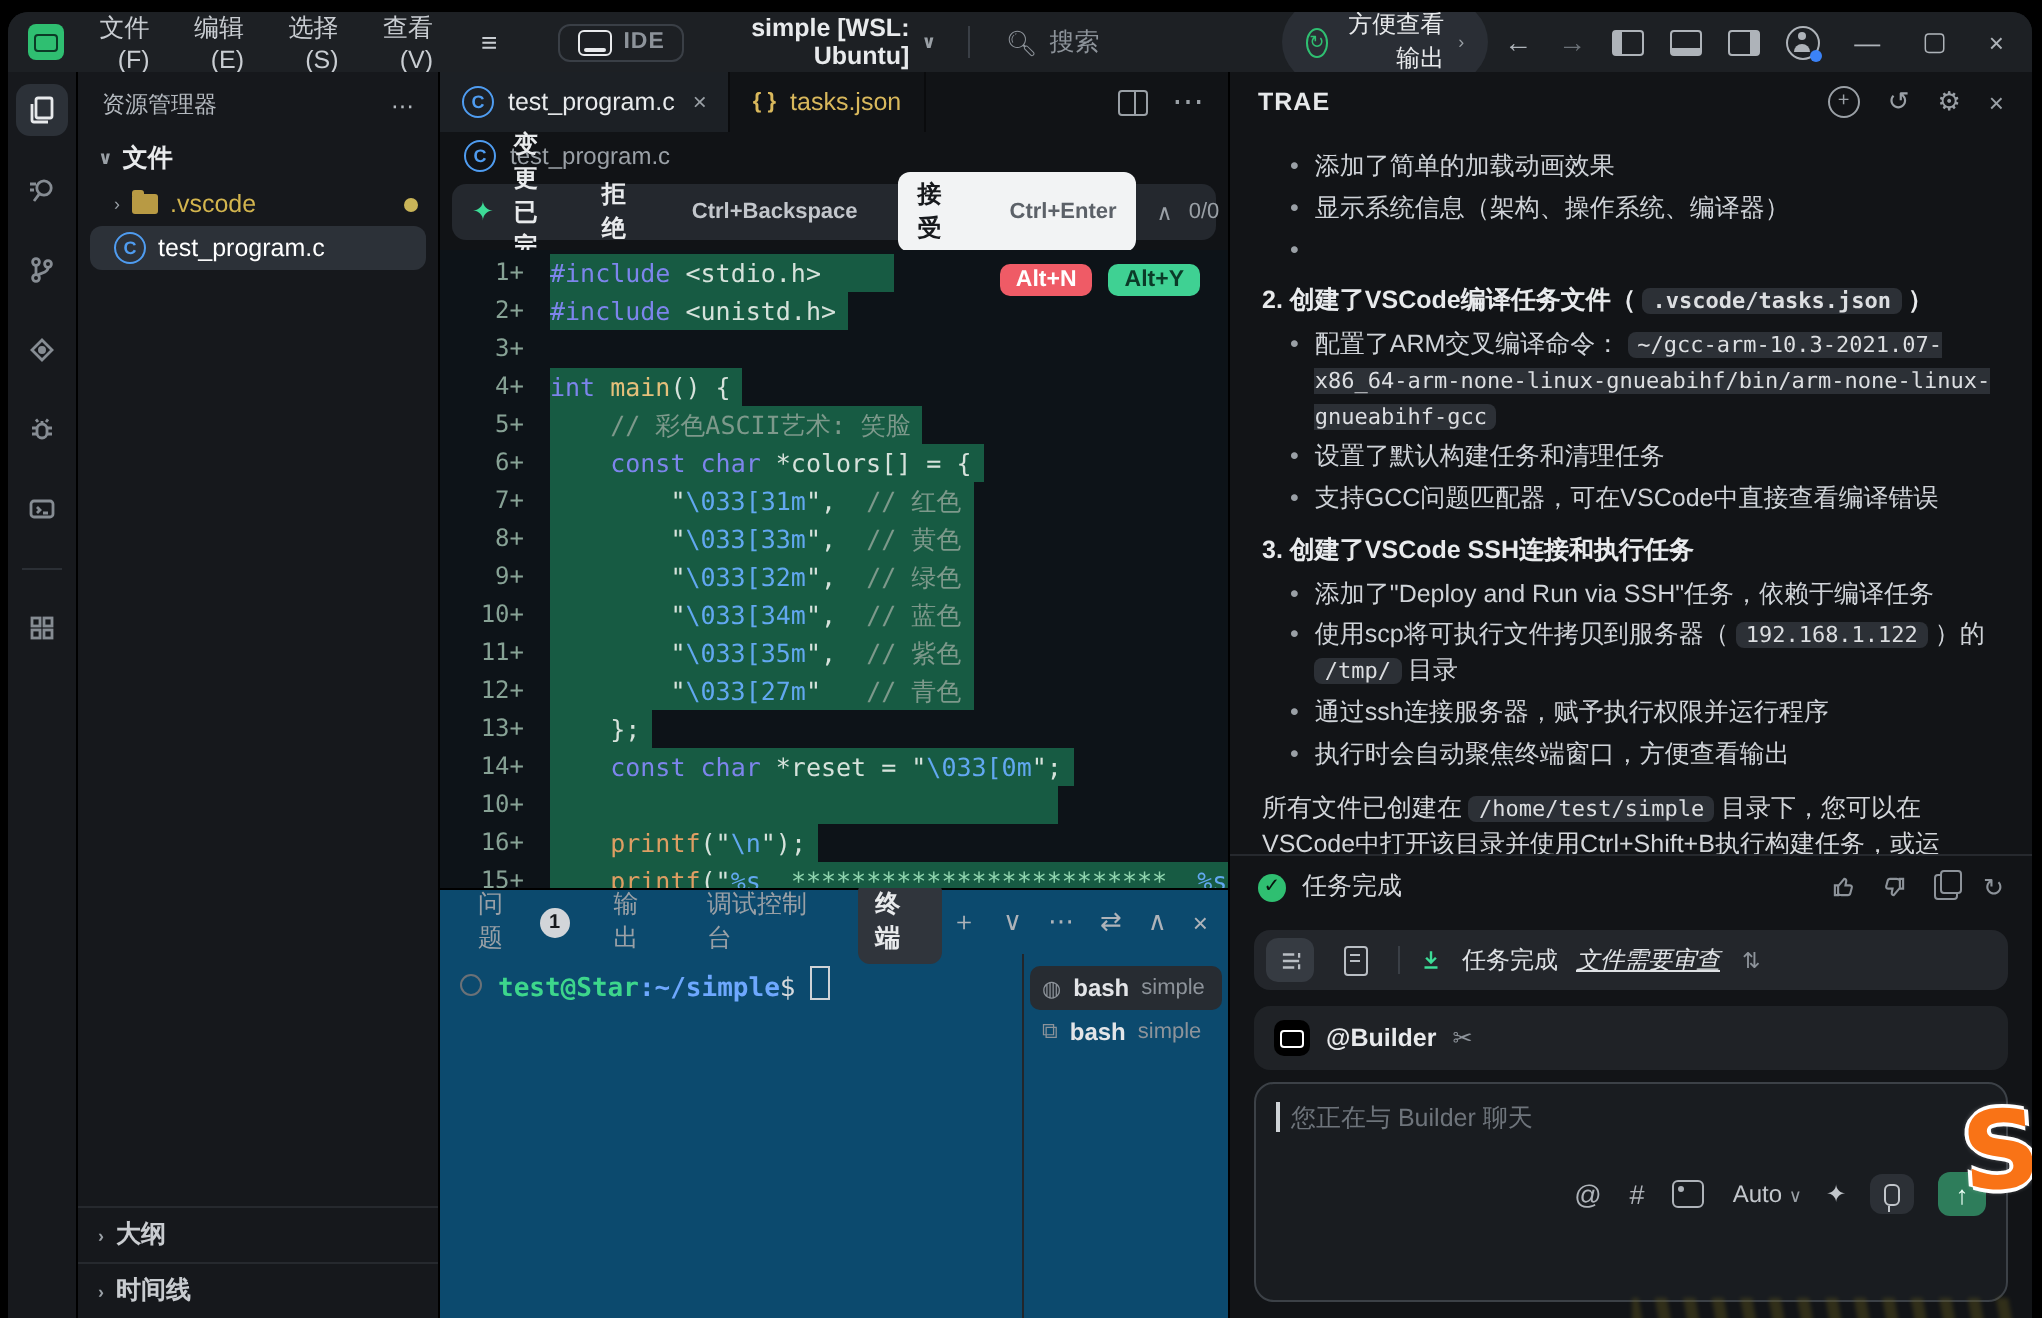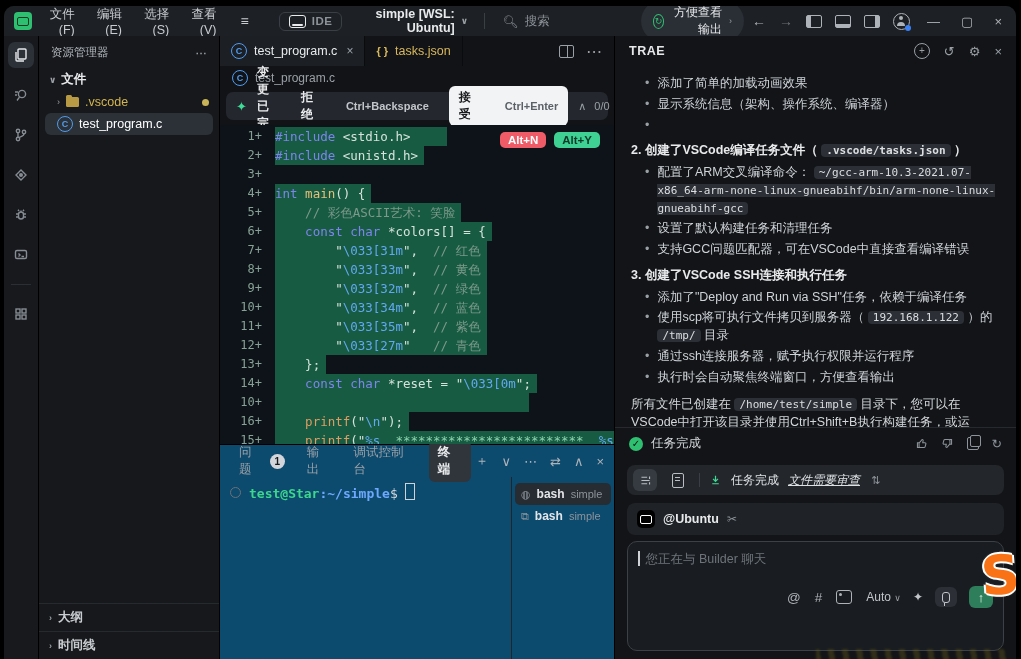--- a/index.html
+++ b/index.html
@@ -477,21 +477,21 @@
             <path d="M8 2v7M5 6l3 3 3-3M4 12h8"></path>
           </svg>
         <span class="rv-state">任务完成</span>
         <span class="rv-review">文件需要审查</span>
         <span class="rv-sort">⇅</span>
       </div>
       <div class="builder">
         <span class="b-logo">
             <i></i>
           </span>
-        <span class="b-label">@Ubuntu</span>
+        <span class="b-label">@Builder</span>
         <span class="b-short">✂</span>
       </div>
       <div class="inputbox">
         <div class="ph-row">
           <span class="caret"></span>
           <span>您正在与 Builder 聊天</span>
         </div>
         <div class="in-icons">
           <span>@</span>
           <span>#</span>

